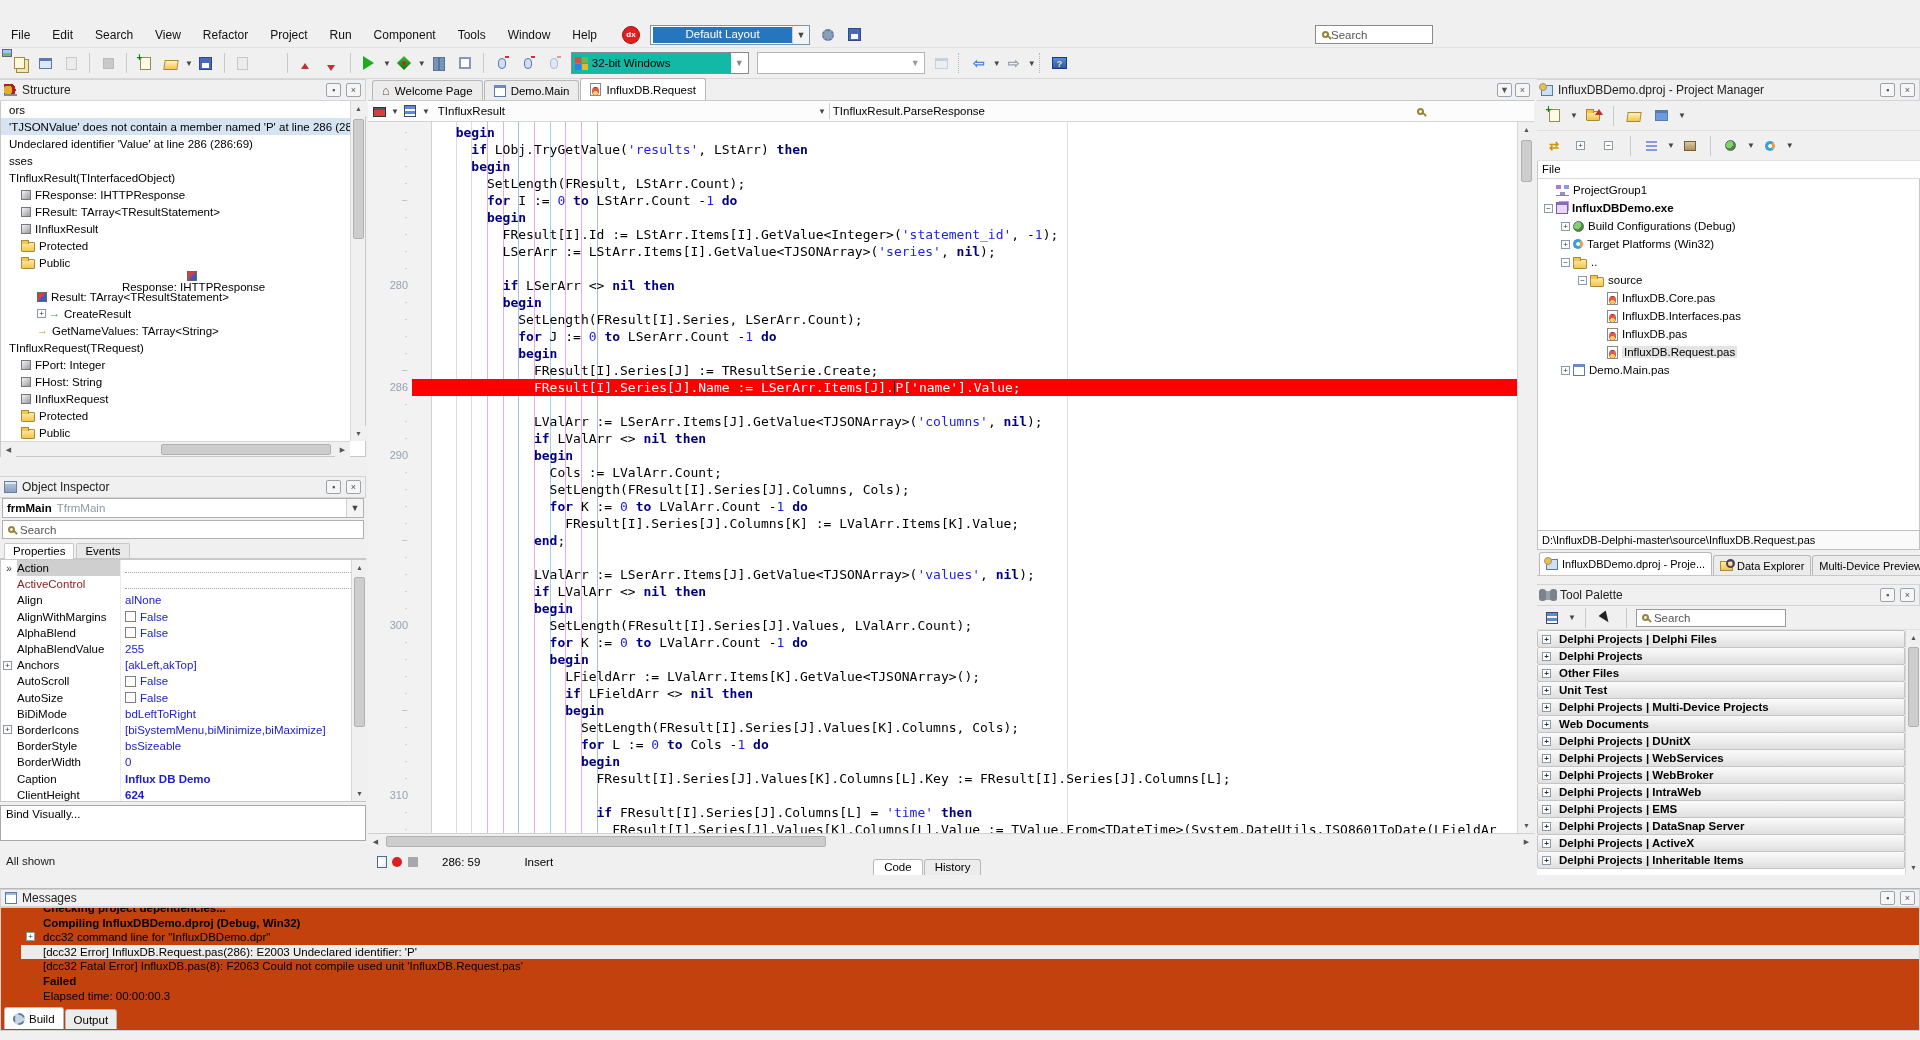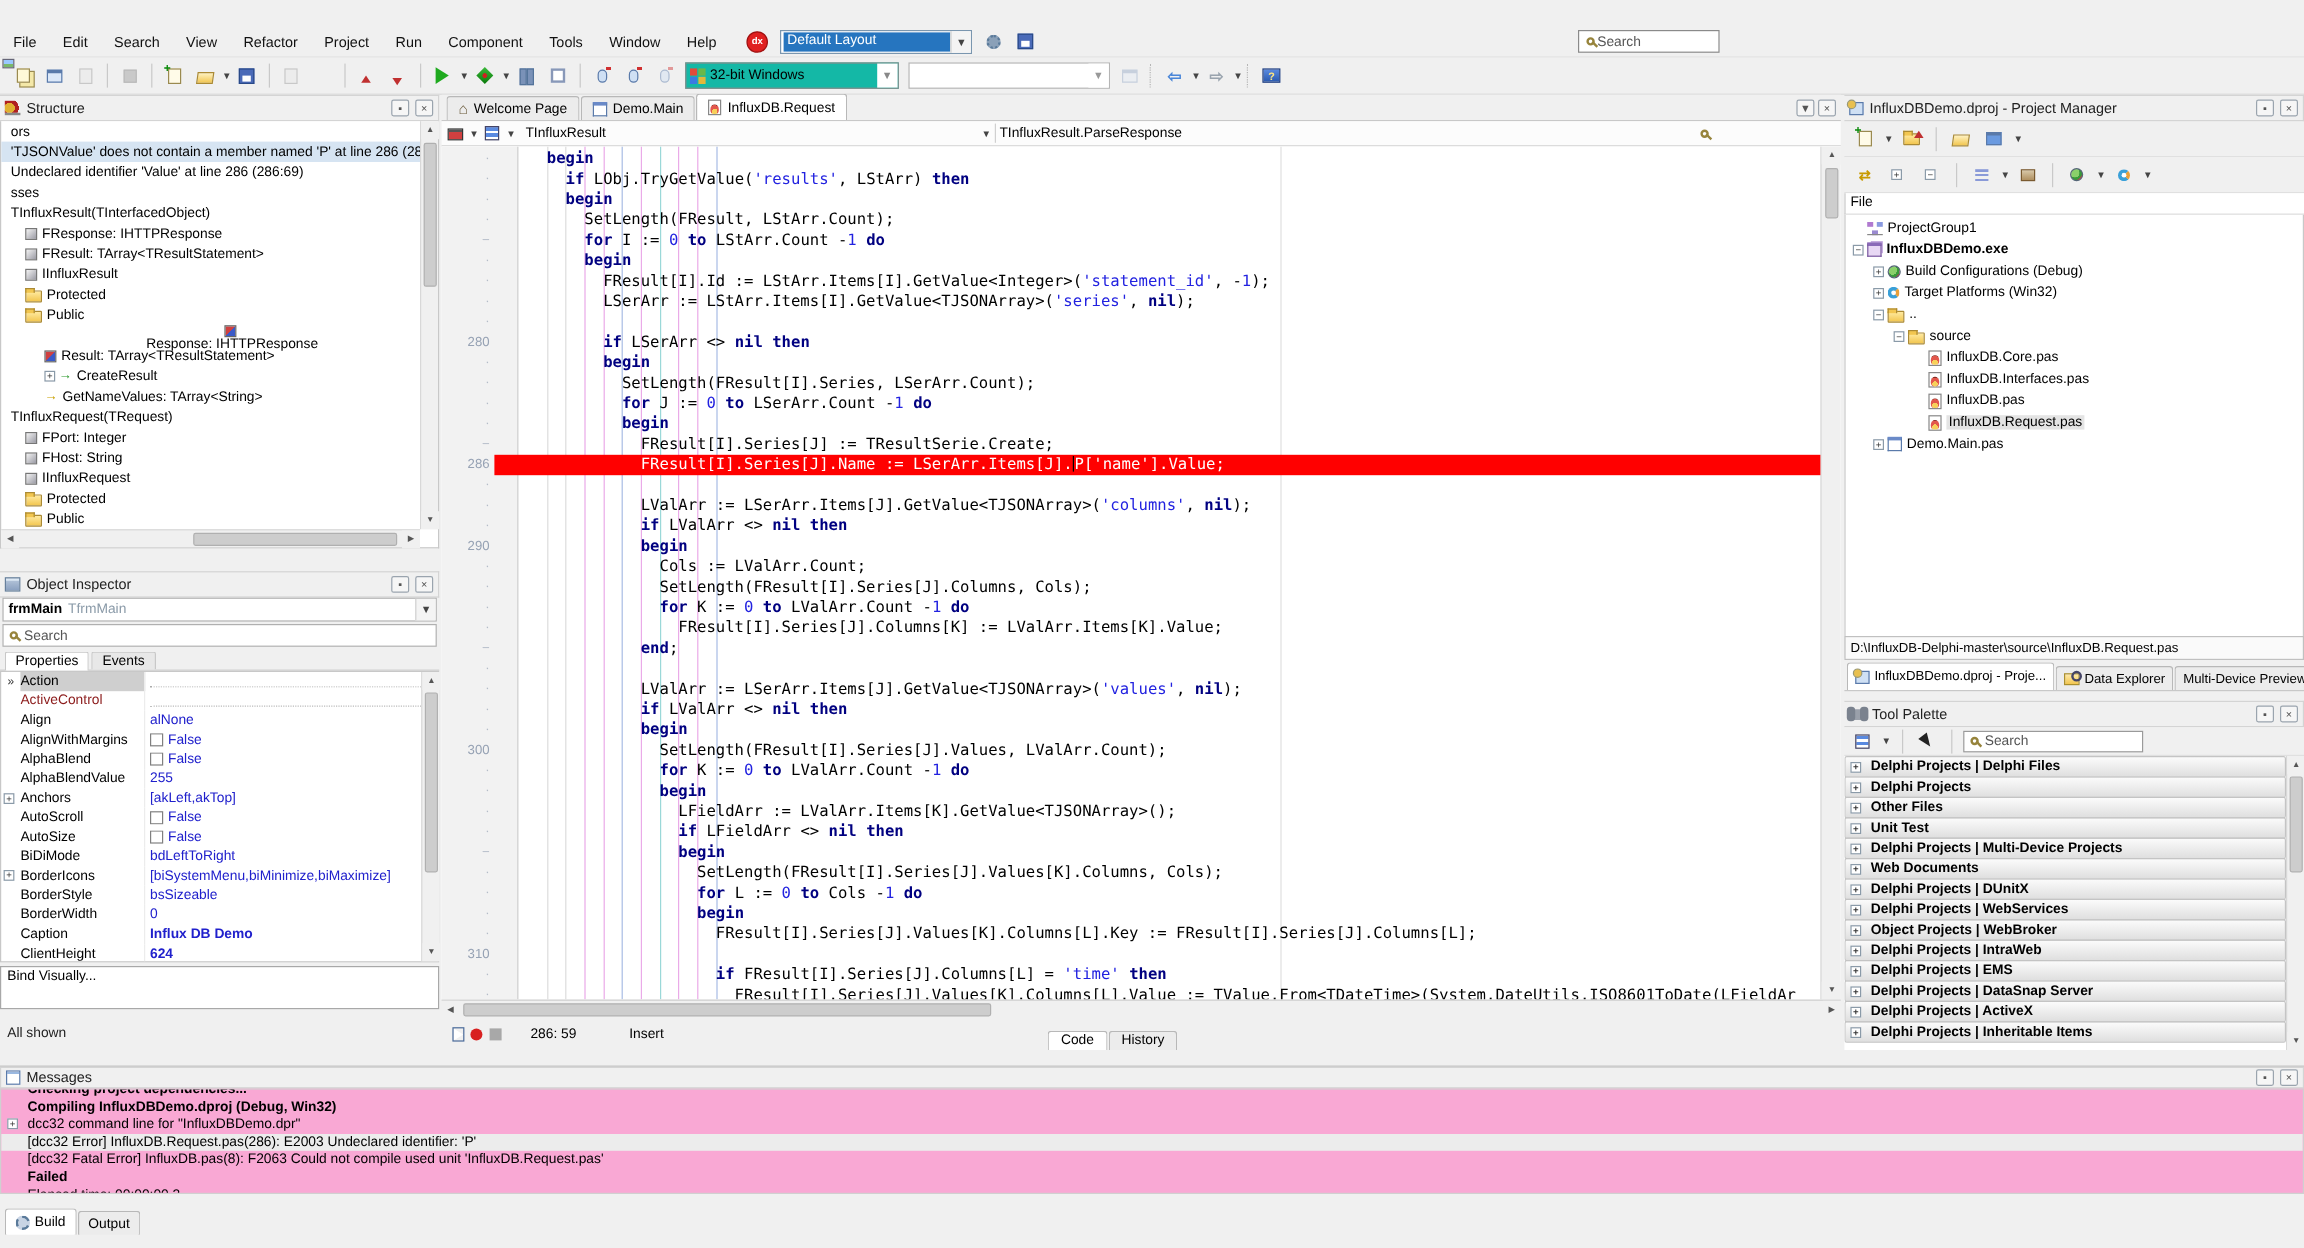--- a/index.html
+++ b/index.html
@@ -14,21 +14,21 @@
   .win-controls{position:absolute;right:0;top:0;height:22px;display:flex;}
   .win-btn{width:46px;height:22px;display:flex;align-items:center;justify-content:center;color:#333;font-size:13px;}
   .ic-restore{width:9px;height:9px;border:1px solid #333;background:#fff;position:relative;}
   .ic-restore::before{content:'';position:absolute;top:-4px;left:2px;width:9px;height:9px;border:1px solid #333;border-bottom:none;border-left:none;}
 
   
   .menubar{position:absolute;left:0;top:22px;width:1920px;height:26px;background:#f0f0f0;display:flex;align-items:center;border-bottom:1px solid #e2e2e2;}
   .menu-item{padding:0 11px;line-height:26px;color:#111;}
   .dx-badge{width:18px;height:18px;border-radius:50%;background:#e02020;color:#fff;font-weight:bold;font-size:8px;display:flex;align-items:center;justify-content:center;margin:0 10px 0 14px;border:1px solid #a01010;}
   .layout-combo{width:160px;height:20px;background:#fff;border:1px solid #7a96af;display:flex;align-items:center;}
-  .layout-combo .val{flex:1;height:16px;margin:1px 0 1px 2px;background:#2675bf;color:#fff;padding:1px 3px;font-size:11.5px;white-space:nowrap;overflow:hidden;}
+  .layout-combo .val{flex:1;height:16px;margin:1px 0 1px 2px;background:#2675bf;color:#fff;padding:1px 3px;font-size:11.5px;white-space:nowrap;overflow:hidden;text-align:center;}
   .combo-arrow{width:17px;height:100%;display:flex;align-items:center;justify-content:center;color:#444;font-size:9px;border-left:1px solid #d0d0d0;background:#f4f4f4;}
   .top-search{position:absolute;left:1315px;top:3px;width:118px;height:19px;background:#fff;border:1px solid #8a8a8a;display:flex;align-items:center;padding-left:4px;}
   .top-search input, .oi-search input, .tp-search input{border:none;outline:none;flex:1;font-family:"Liberation Sans",sans-serif;font-size:11.5px;color:#333;background:transparent;min-width:0;}
   .top-search input::placeholder,.oi-search input::placeholder,.tp-search input::placeholder{color:#555;}
   .dotsep{width:5px;height:20px;border-left:1px dotted #b5b5b5;margin:0 3px;}
 
   
   .toolbar{position:absolute;left:0;top:48px;width:1920px;height:31px;background:#f0f0f0;border-bottom:1px solid #d9d9d9;display:flex;align-items:center;padding-left:6px;}
   .tbtn{width:24px;height:24px;display:inline-flex;align-items:center;justify-content:center;margin:0 1px;border:1px solid transparent;border-radius:2px;}
   .tbtn.disabled{opacity:.45;}
@@ -204,21 +204,21 @@
   .pm-tab.active{background:#fff;height:23px;}
   .tp-hdr{position:absolute;left:0;top:505px;width:383px;}
   .tp-bar{position:absolute;left:0;top:527px;width:383px;height:24px;background:#f0f0f0;display:flex;align-items:center;gap:4px;padding-left:4px;border-bottom:1px solid #e0e0e0;}
   .tp-search{width:150px;height:18px;background:#fff;border:1px solid #9a9a9a;display:flex;align-items:center;gap:3px;padding-left:3px;}
   .tp-cats{position:absolute;left:0;top:551px;width:368px;height:245px;overflow:hidden;background:#fff;}
   .tp-cat{height:18px;display:flex;align-items:center;gap:5px;padding-left:4px;background:linear-gradient(#fbfbfb,#dfdfdf);border:1px solid #c4c4c4;border-radius:2px;margin-bottom:-1px;font-size:11.5px;font-weight:bold;white-space:nowrap;overflow:hidden;}
   .tp-scroll{position:absolute;right:0;top:551px;width:15px;height:245px;background:#f0f0f0;border-left:1px solid #d8d8d8;}
 
   
   .msgs{position:absolute;left:0;top:888px;width:1920px;height:152px;background:#f0f0f0;border-top:1px solid #b8b8b8;}
-  .msg-list{position:absolute;left:0;top:18px;width:1920px;height:88px;background:#f9a8d4;border:1px solid #d0d0d0;overflow:hidden;}
+  .msg-list{position:absolute;left:0;top:18px;width:1920px;height:124px;background:#c2410c;border:1px solid #d0d0d0;overflow:hidden;padding-left:20px;}
   .msg-row{height:14.6px;line-height:14.6px;font-size:11.5px;white-space:nowrap;padding-left:22px;position:relative;}
   .msg-row.b{font-weight:bold;}
   .msg-row.sel{background:#ececec;}
   .msg-row .expbox{position:absolute;left:5px;top:2px;}
   .msg-tabs{position:absolute;left:4px;top:118px;display:flex;align-items:flex-end;height:22px;}
   .msg-tab{height:20px;display:flex;align-items:center;gap:4px;padding:0 8px;border:1px solid #b8b8b8;border-bottom:none;background:#ececec;border-radius:3px 3px 0 0;font-size:11.5px;margin-right:1px;}
   .msg-tab.active{background:#fff;height:22px;}
 </style>
 </head>
 <body>
@@ -891,21 +891,21 @@
         <div class="tp-cat">
           <span class="expbox">+</span>
           <span>Delphi Projects | DUnitX</span>
         </div>
         <div class="tp-cat">
           <span class="expbox">+</span>
           <span>Delphi Projects | WebServices</span>
         </div>
         <div class="tp-cat">
           <span class="expbox">+</span>
-          <span>Object Projects | WebBroker</span>
+          <span>Delphi Projects | WebBroker</span>
         </div>
         <div class="tp-cat">
           <span class="expbox">+</span>
           <span>Delphi Projects | IntraWeb</span>
         </div>
         <div class="tp-cat">
           <span class="expbox">+</span>
           <span>Delphi Projects | EMS</span>
         </div>
         <div class="tp-cat">

